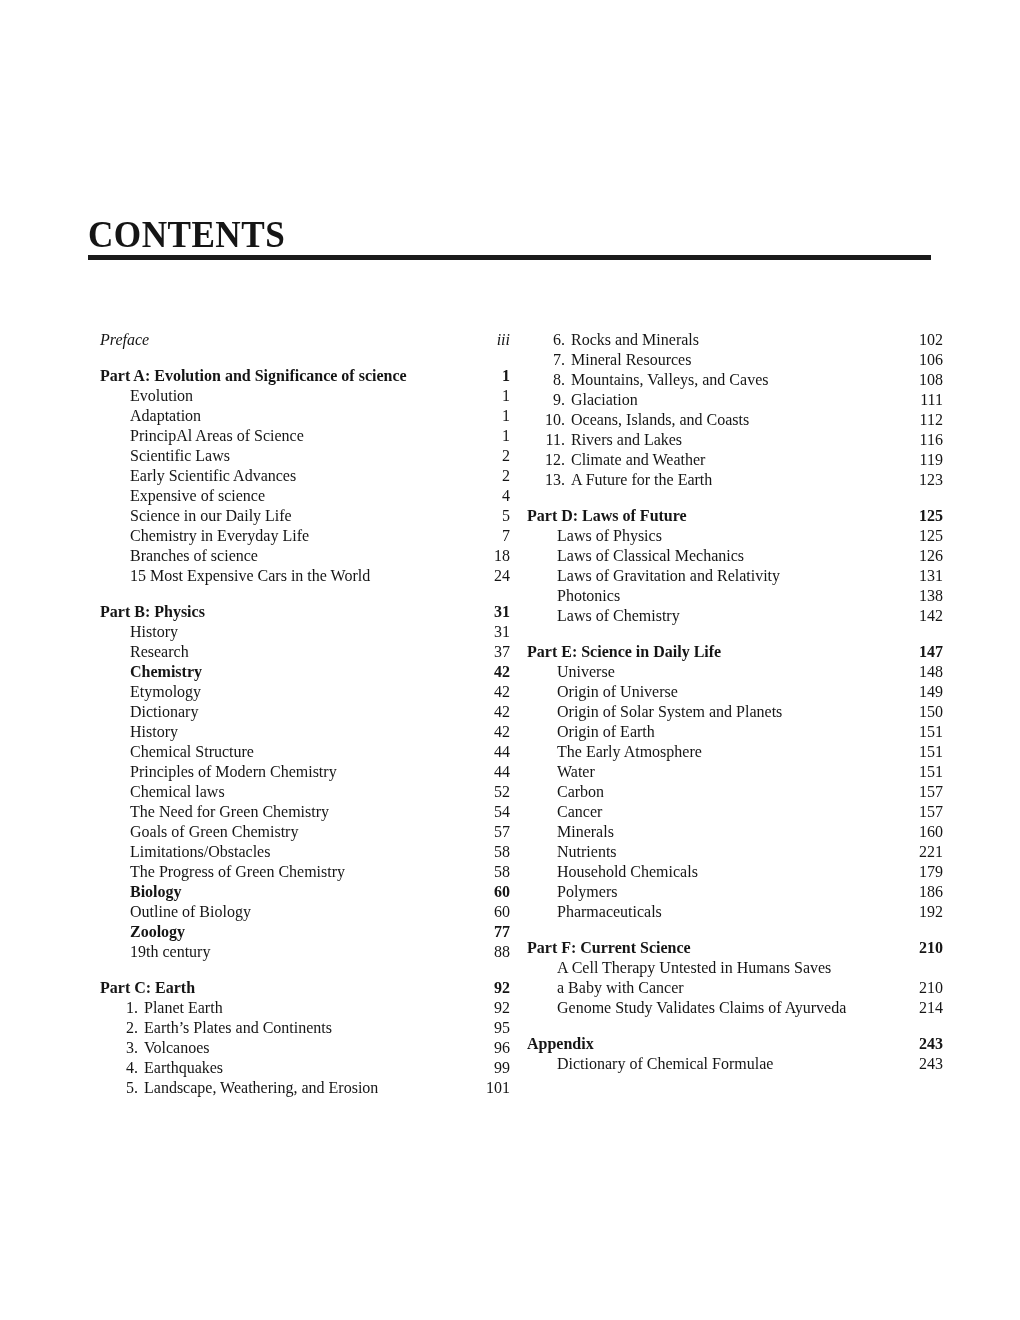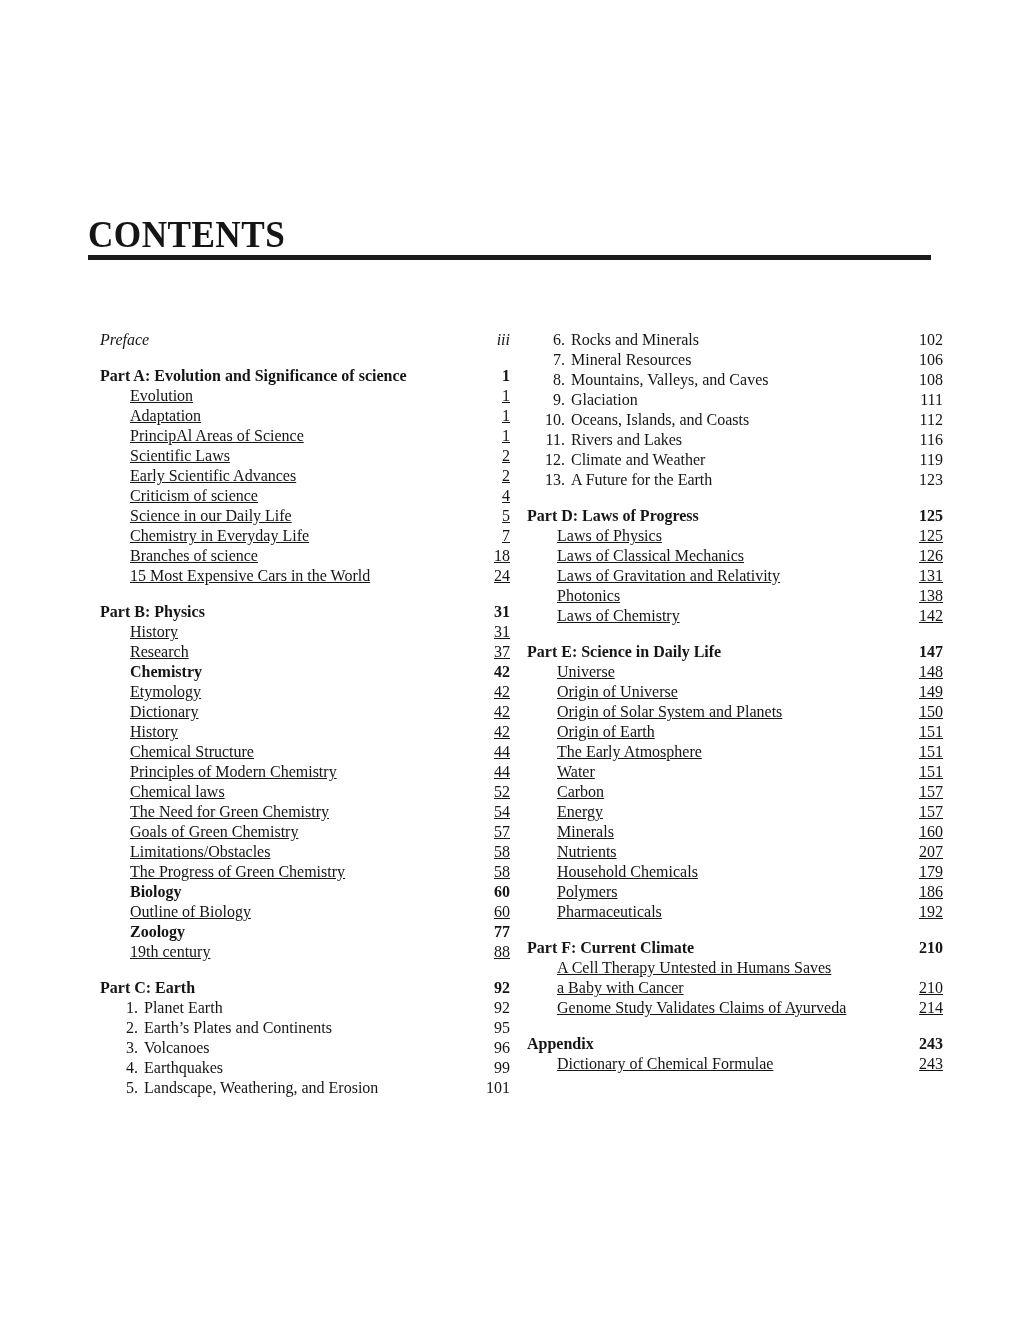--- a/index.html
+++ b/index.html
@@ -44,21 +44,21 @@
   .toc-column.right { width: 416px; }
 
   .toc-row {
     display: flex;
     align-items: baseline;
     font-size: 16px;
     line-height: 20px;
   }
   .toc-row.part    { font-weight: bold; margin-top: 16px; }
   .toc-row.italic  { font-style: italic; }
-  .toc-row.sub     { padding-left: 30px; text-decoration: underline; }
+  .toc-row.sub     { padding-left: 30px; }
   .toc-row.subbold { padding-left: 30px; font-weight: bold; }
   .toc-num {
     flex: none;
     width: 38px;
     text-align: right;
     margin-right: 6px;
   }
   .toc-label { padding-right: 10px; }
   .toc-page  { margin-left: auto; flex: none; text-align: right; white-space: nowrap; }
 </style>
@@ -92,21 +92,21 @@
         </div>
         <div class="toc-row sub">
           <span class="toc-label">Scientific Laws</span>
           <span class="toc-page">2</span>
         </div>
         <div class="toc-row sub">
           <span class="toc-label">Early Scientific Advances</span>
           <span class="toc-page">2</span>
         </div>
         <div class="toc-row sub">
-          <span class="toc-label">Criticism of science</span>
+          <span class="toc-label">Expensive of science</span>
           <span class="toc-page">4</span>
         </div>
         <div class="toc-row sub">
           <span class="toc-label">Science in our Daily Life</span>
           <span class="toc-page">5</span>
         </div>
         <div class="toc-row sub">
           <span class="toc-label">Chemistry in Everyday Life</span>
           <span class="toc-page">7</span>
         </div>
@@ -255,21 +255,21 @@
           <span class="toc-num">12.</span>
           <span class="toc-label">Climate and Weather</span>
           <span class="toc-page">119</span>
         </div>
         <div class="toc-row num">
           <span class="toc-num">13.</span>
           <span class="toc-label">A Future for the Earth</span>
           <span class="toc-page">123</span>
         </div>
         <div class="toc-row part">
-          <span class="toc-label">Part D: Laws of Progress</span>
+          <span class="toc-label">Part D: Laws of Future</span>
           <span class="toc-page">125</span>
         </div>
         <div class="toc-row sub">
           <span class="toc-label">Laws of Physics</span>
           <span class="toc-page">125</span>
         </div>
         <div class="toc-row sub">
           <span class="toc-label">Laws of Classical Mechanics</span>
           <span class="toc-page">126</span>
         </div>
@@ -311,45 +311,45 @@
         </div>
         <div class="toc-row sub">
           <span class="toc-label">Water</span>
           <span class="toc-page">151</span>
         </div>
         <div class="toc-row sub">
           <span class="toc-label">Carbon</span>
           <span class="toc-page">157</span>
         </div>
         <div class="toc-row sub">
-          <span class="toc-label">Energy</span>
+          <span class="toc-label">Cancer</span>
           <span class="toc-page">157</span>
         </div>
         <div class="toc-row sub">
           <span class="toc-label">Minerals</span>
           <span class="toc-page">160</span>
         </div>
         <div class="toc-row sub">
           <span class="toc-label">Nutrients</span>
-          <span class="toc-page">207</span>
+          <span class="toc-page">221</span>
         </div>
         <div class="toc-row sub">
           <span class="toc-label">Household Chemicals</span>
           <span class="toc-page">179</span>
         </div>
         <div class="toc-row sub">
           <span class="toc-label">Polymers</span>
           <span class="toc-page">186</span>
         </div>
         <div class="toc-row sub">
           <span class="toc-label">Pharmaceuticals</span>
           <span class="toc-page">192</span>
         </div>
         <div class="toc-row part">
-          <span class="toc-label">Part F: Current Climate</span>
+          <span class="toc-label">Part F: Current Science</span>
           <span class="toc-page">210</span>
         </div>
         <div class="toc-row sub">
           <span class="toc-label">A Cell Therapy Untested in Humans Saves</span>
           <span class="toc-page"></span>
         </div>
         <div class="toc-row sub">
           <span class="toc-label">a Baby with Cancer</span>
           <span class="toc-page">210</span>
         </div>

